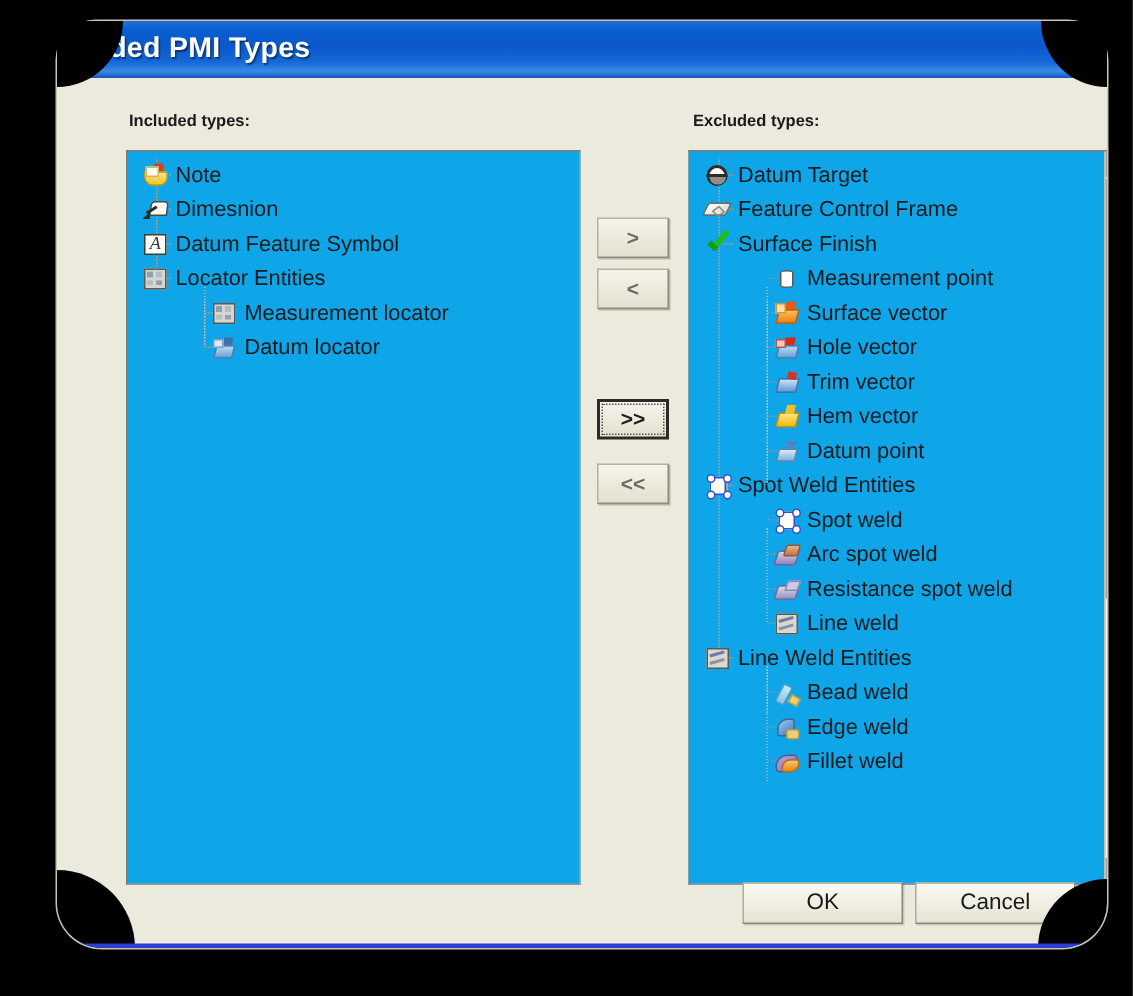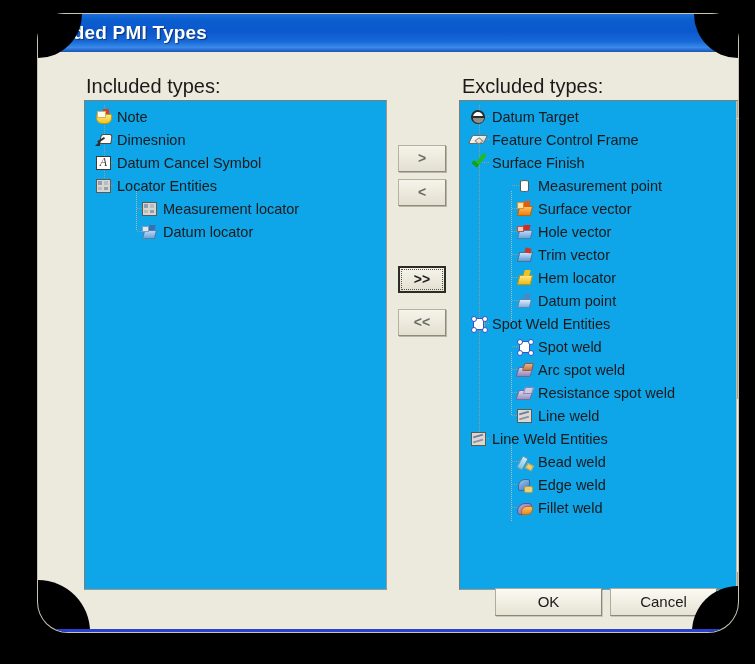--- a/index.html
+++ b/index.html
@@ -89,23 +89,24 @@
     height: 44px;
     background: #000;
     pointer-events: none;
   }
   #mask-tl { left: 0;  top: 0; border-radius: 0 0 44px 0; }
   #mask-tr { right: 0; top: 0; border-radius: 0 0 0 44px; }
 
   
   .panel-label {
     position: absolute;
-    font-size: 20px;
+    font-size: 11px;
     color: #1a1a1a;
     white-space: nowrap;
+    font-weight: bold;
   }
   #label-included { left: 48px;  top: 61px; }
   #label-excluded { left: 424px; top: 61px; }
 
   
   .listbox {
     position: absolute;
     background: #0ea5e9;
     border: 1px solid #9a9a8e;
     border-top-color: #7d7d72;
@@ -660,21 +661,21 @@
               <i class="l"></i>
             </span>
             <span class="label">Dimesnion</span>
           </div>
           <div class="row indent0">
             <span class="tick tick0"></span>
             <span class="ic ic-dfs">
               <i class="bx"></i>
               <i class="t">A</i>
             </span>
-            <span class="label">Datum Cancel Symbol</span>
+            <span class="label">Datum Feature Symbol</span>
           </div>
           <div class="row indent0">
             <span class="tick tick0"></span>
             <span class="expander"></span>
             <span class="ic ic-loc">
               <i class="bx"></i>
               <i class="g1"></i>
               <i class="g2"></i>
               <i class="g3"></i>
               <i class="g4"></i>
@@ -766,21 +767,21 @@
                 <i class="b2"></i>
               </span>
               <span class="label">Trim vector</span>
             </div>
             <div class="row indent1">
               <span class="tick tick1"></span>
               <span class="ic ic-hmv">
                 <i class="b1"></i>
                 <i class="b2"></i>
               </span>
-              <span class="label">Hem locator</span>
+              <span class="label">Hem vector</span>
             </div>
             <div class="row indent1">
               <span class="tick tick1"></span>
               <span class="ic ic-dp">
                 <i class="b1"></i>
                 <i class="b2"></i>
               </span>
               <span class="label">Datum point</span>
             </div>
             <div class="row indent0">

